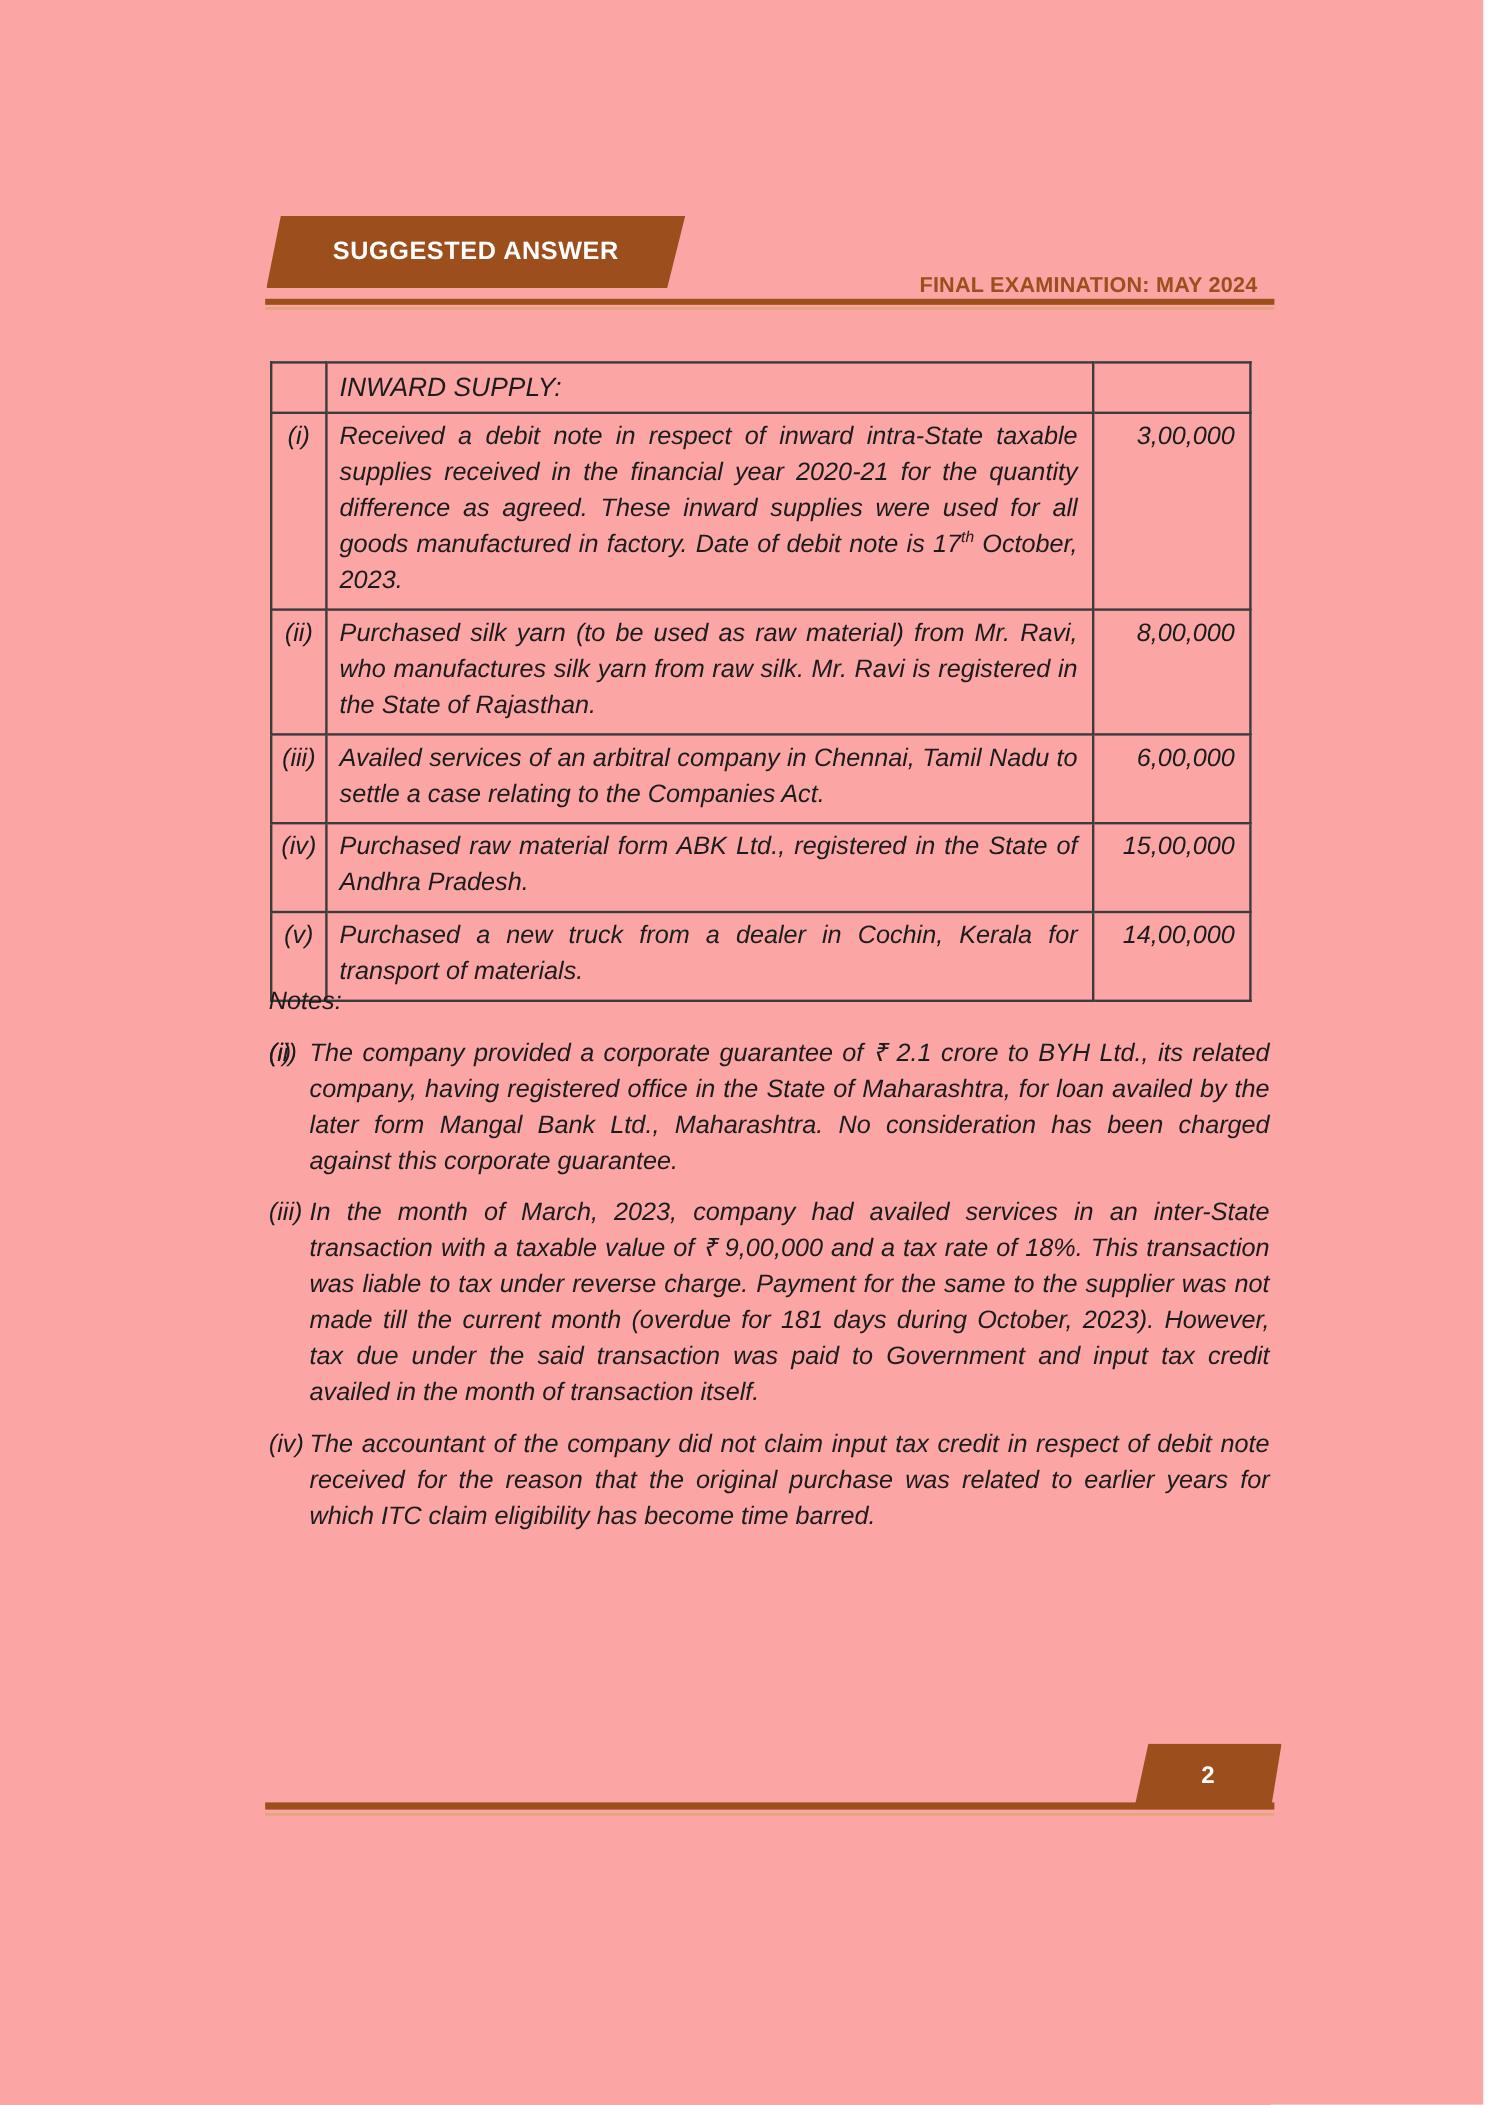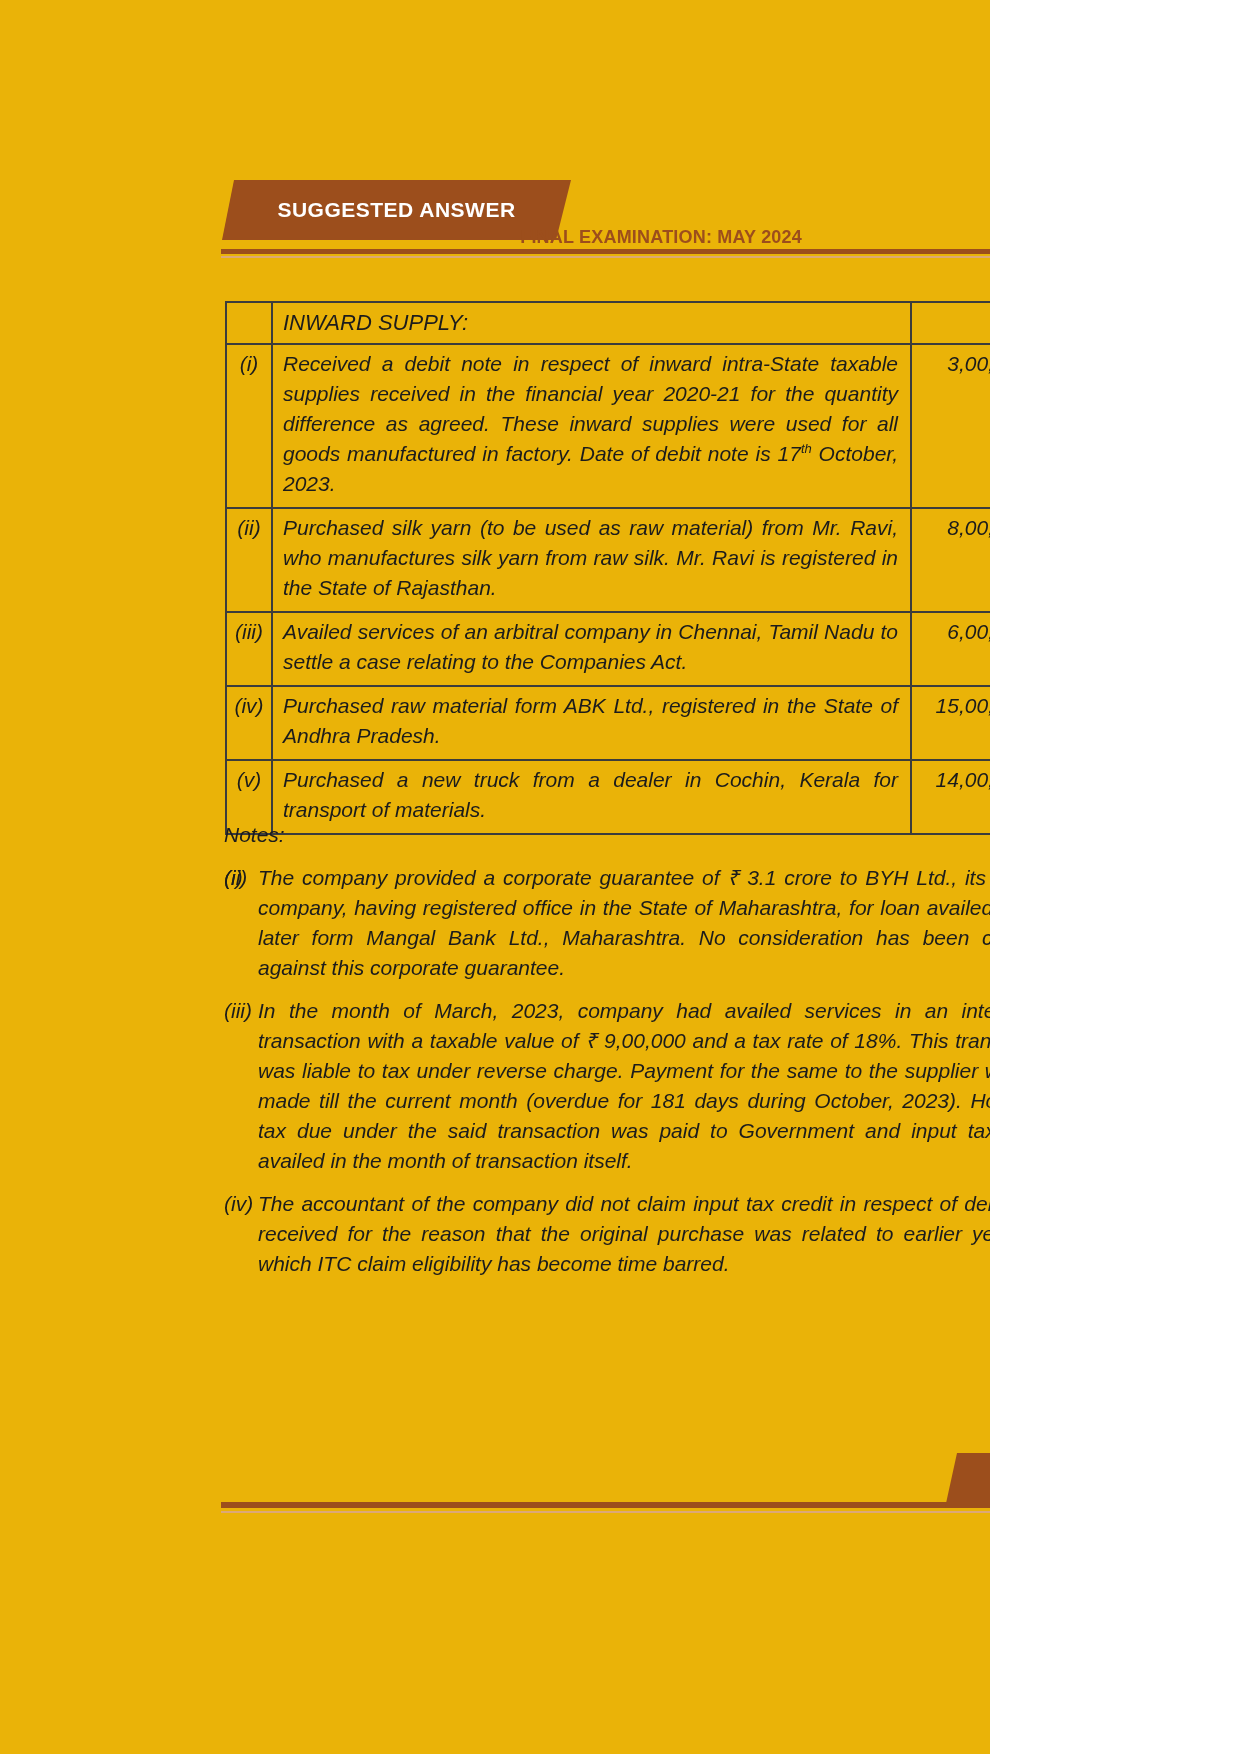--- a/index.html
+++ b/index.html
@@ -5,22 +5,22 @@
   :root{
     --brown:#9C4E1C;
     --tan:#DCA878;
     --ink:#1c1c1c;
     --border:#3c3c3c;
   }
   *{margin:0;padding:0;box-sizing:border-box;}
   html,body{background:#ffffff;}
   .page{
     position:relative;
-    width:990px;height:1754px;
-    background:#eab308;
+    width:1236px;height:1754px;
+    background:#fca5a5;
     font-family:"Liberation Sans", sans-serif;
     color:var(--ink);
     overflow:hidden;
   }
   
   .banner{
     position:absolute;left:222px;top:180px;width:349px;height:60px;
     background:var(--brown);
     clip-path:polygon(12px 0, 100% 0, calc(100% - 15px) 100%, 0 100%);
     display:flex;align-items:center;justify-content:center;
@@ -118,21 +118,21 @@
           <td class="c-desc">Purchased a new truck from a dealer in Cochin, Kerala for transport of materials.</td>
           <td class="c-amt">14,00,000</td>
         </tr>
       </tbody>
   </table>
 
   <div class="notes">
     <div class="notes-label">Notes:</div>
     <div>
         <div class="note-item"><span class="marker">(i)</span></div>
-        <div class="note-item"><span class="marker">(ii)</span><span>The company provided a corporate guarantee of ₹ 3.1 crore to BYH Ltd., its related company, having registered office in the State of Maharashtra, for loan availed by the later form Mangal Bank Ltd., Maharashtra. No consideration has been charged against this corporate guarantee.</span></div>
+        <div class="note-item"><span class="marker">(ii)</span><span>The company provided a corporate guarantee of ₹ 2.1 crore to BYH Ltd., its related company, having registered office in the State of Maharashtra, for loan availed by the later form Mangal Bank Ltd., Maharashtra. No consideration has been charged against this corporate guarantee.</span></div>
         <div class="note-item"><span class="marker">(iii)</span><span>In the month of March, 2023, company had availed services in an inter-State transaction with a taxable value of ₹ 9,00,000 and a tax rate of 18%. This transaction was liable to tax under reverse charge. Payment for the same to the supplier was not made till the current month (overdue for 181 days during October, 2023). However, tax due under the said transaction was paid to Government and input tax credit availed in the month of transaction itself.</span></div>
         <div class="note-item"><span class="marker">(iv)</span><span>The accountant of the company did not claim input tax credit in respect of debit note received for the reason that the original purchase was related to earlier years for which ITC claim eligibility has become time barred.</span></div>
       </div>
   </div>
 
   <div class="rule-thick ftr-thick"></div>
   <div class="rule-thin ftr-thin"></div>
   <div class="page-badge">
     <span>2</span>
   </div>

